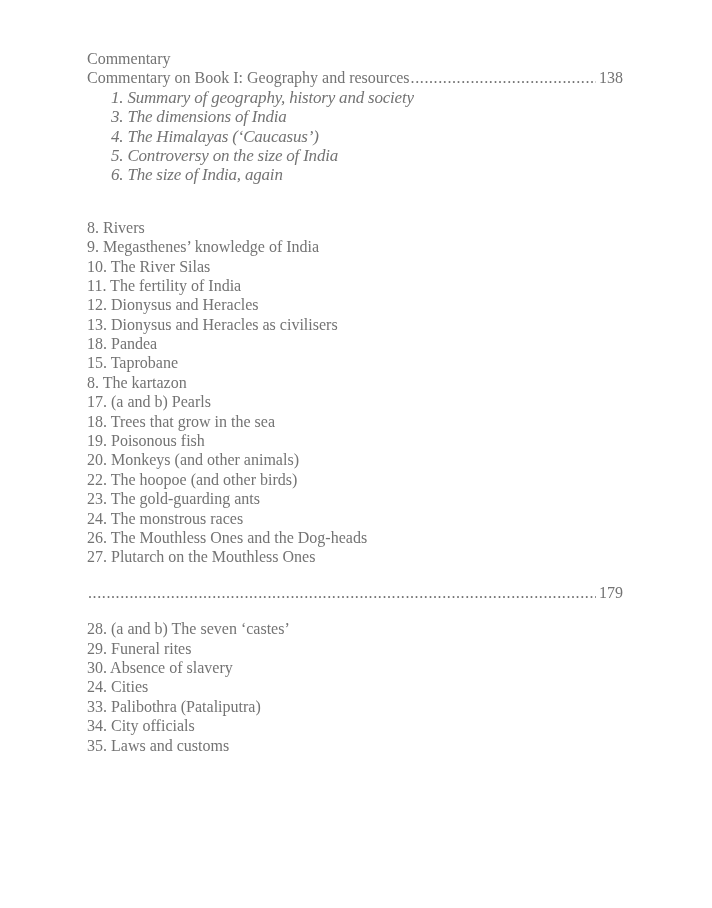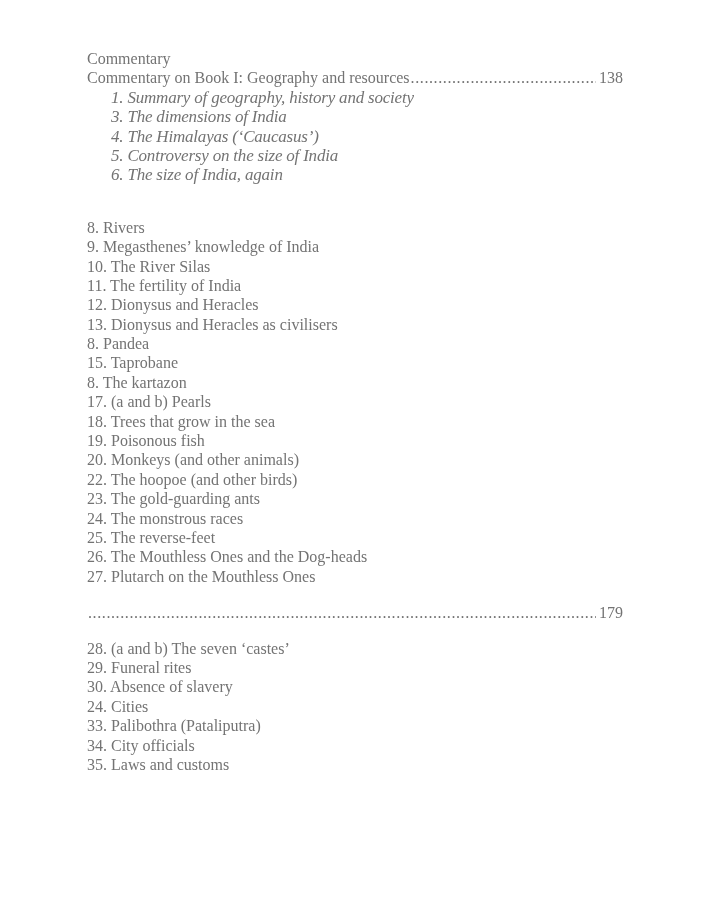--- a/index.html
+++ b/index.html
@@ -38,31 +38,30 @@
 
   <div class="gap-sm"></div>
   <div class="gap-sm"></div>
 
   <div class="line">8. Rivers</div>
   <div class="line">9. Megasthenes’ knowledge of India</div>
   <div class="line">10. The River Silas</div>
   <div class="line">11. The fertility of India</div>
   <div class="line">12. Dionysus and Heracles</div>
   <div class="line">13. Dionysus and Heracles as civilisers</div>
-  <div class="line">8. Pandea</div>
+  <div class="line">18. Pandea</div>
   <div class="line">15. Taprobane</div>
   <div class="line">8. The kartazon</div>
   <div class="line">17. (a and b) Pearls</div>
   <div class="line">18. Trees that grow in the sea</div>
   <div class="line">19. Poisonous fish</div>
   <div class="line">20. Monkeys (and other animals)</div>
   <div class="line">22. The hoopoe (and other birds)</div>
   <div class="line">23. The gold-guarding ants</div>
   <div class="line">24. The monstrous races</div>
-  <div class="line">25. The reverse-feet</div>
   <div class="line">26. The Mouthless Ones and the Dog-heads</div>
   <div class="line">27. Plutarch on the Mouthless Ones</div>
 
   <div class="gap-sm"></div>
   <div class="line toc-entry">
     <span class="dots"></span>
     <span class="pg">179</span>
   </div>
   <div class="gap-sm"></div>
 

